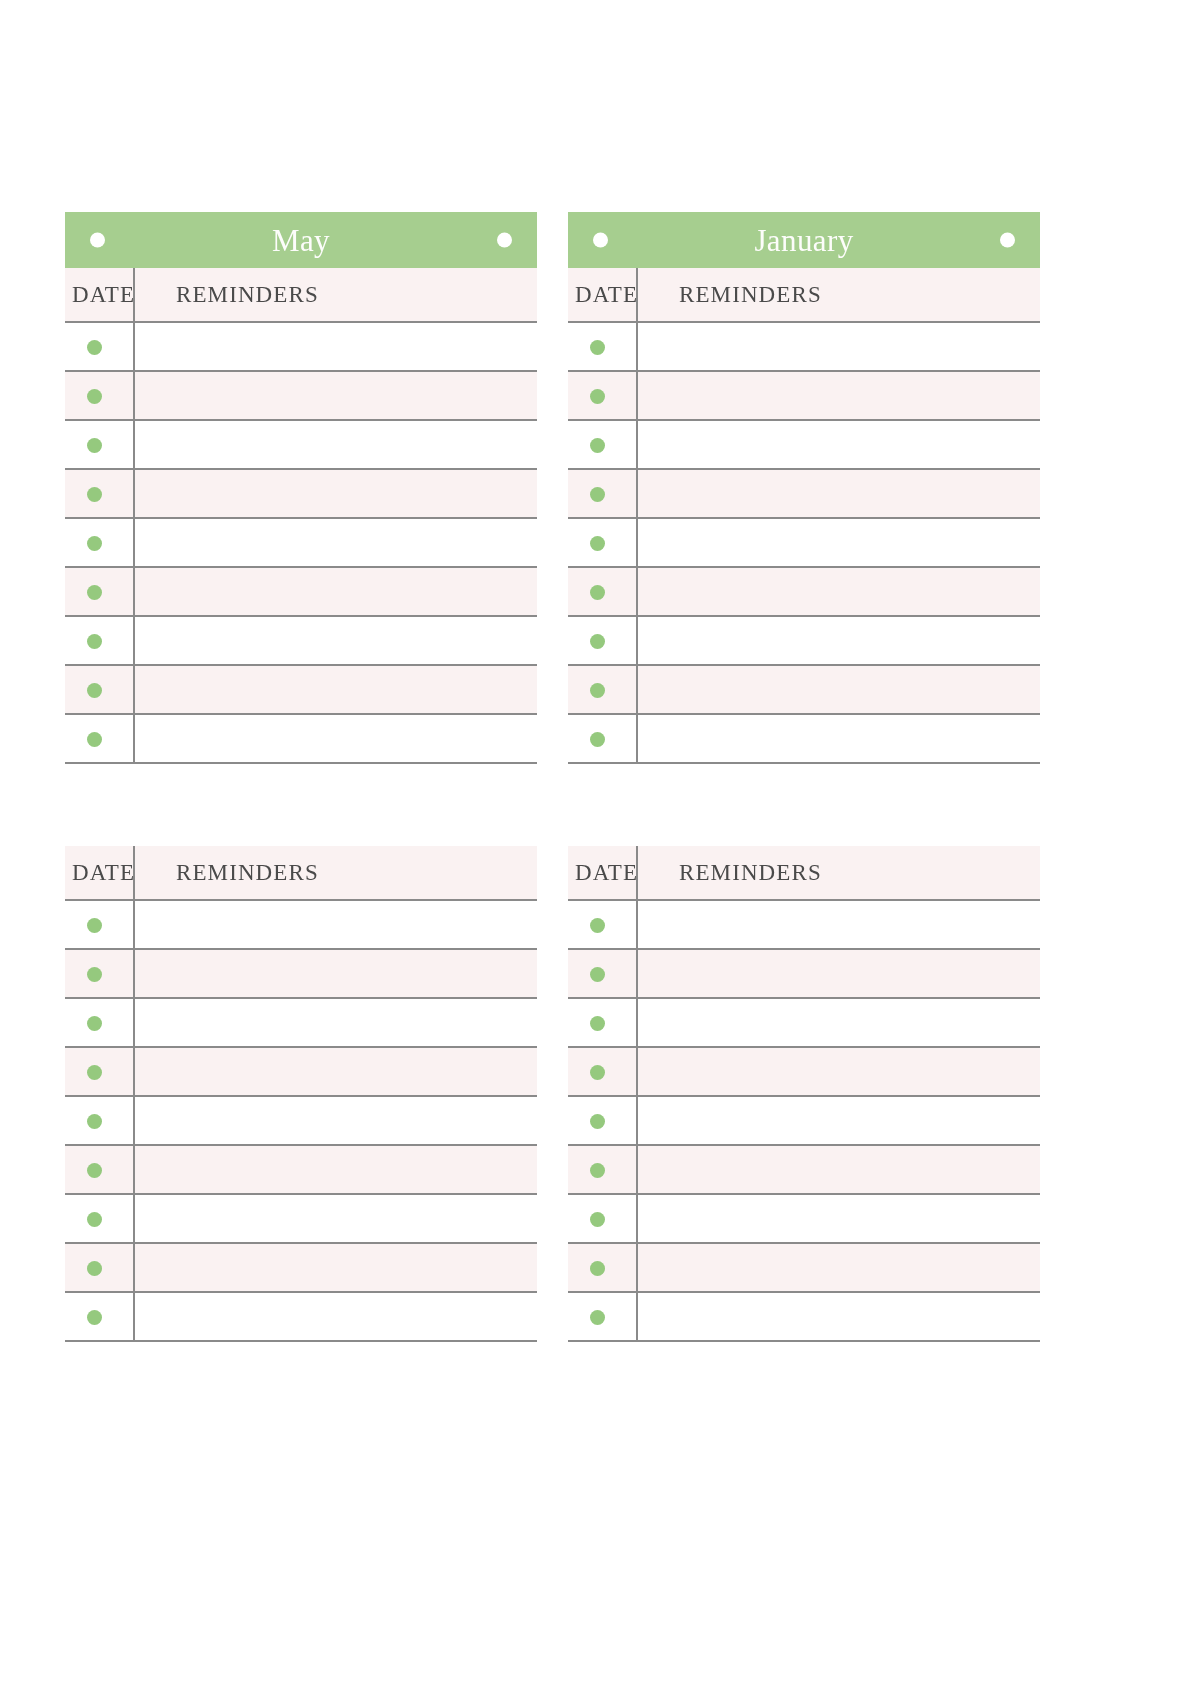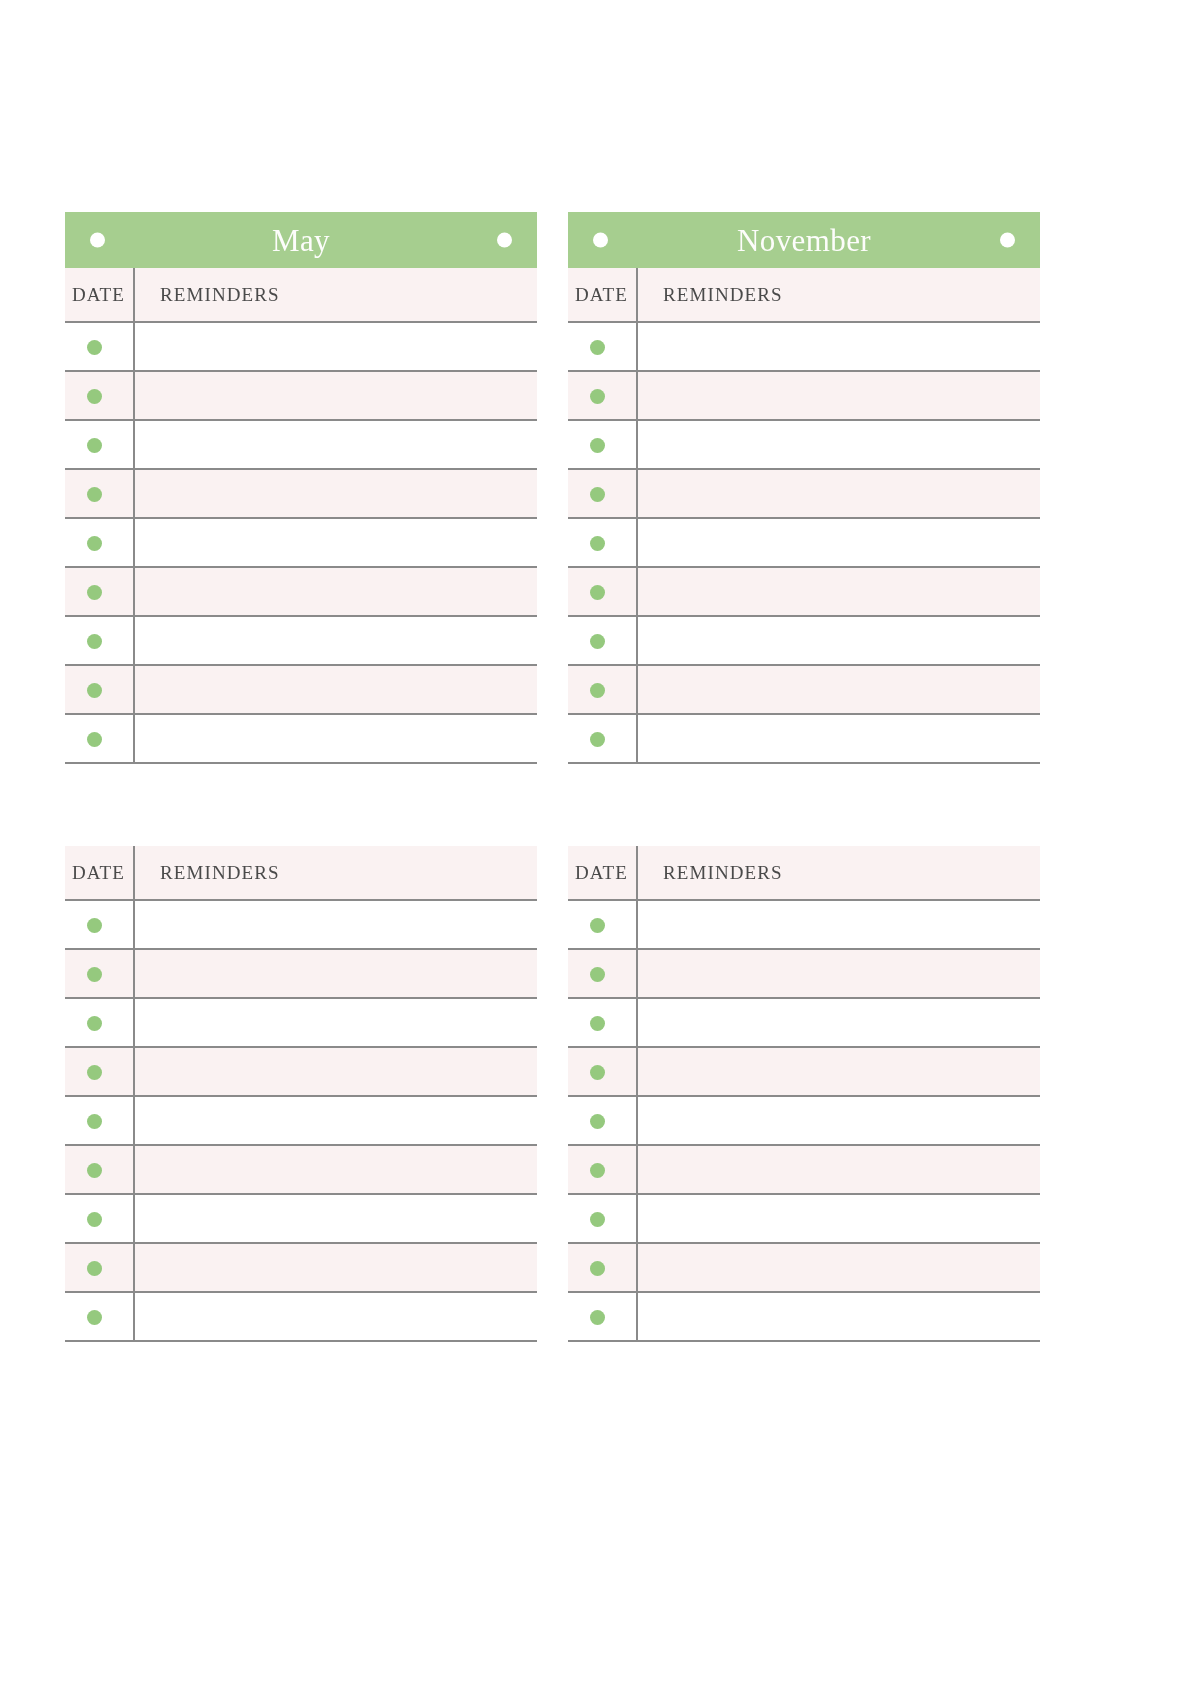--- a/index.html
+++ b/index.html
@@ -81,25 +81,25 @@
     background: #faf2f2;
     height: 53px;
     border-bottom: 2px solid #8a8a8a;
     text-align: left;
   }
   .hdr-row th.h-date {
     border-right: 2px solid #8a8a8a;
     padding-left: 7px;
   }
   .hdr-row th.h-rem {
-    padding-left: 25px;
+    padding-left: 41px;
     margin-top: 12px;
   }
   .hdr-label {
-    font-size: 19px;
+    font-size: 23px;
     color: #4a4a4a;
     letter-spacing: 1.1px;
     font-family: "Liberation Serif", "DejaVu Serif", serif;
     font-weight: 400;
   }
 
   .data-row td {
     height: 47px;
     border-bottom: 2px solid #8a8a8a;
   }
@@ -182,21 +182,21 @@
             <tr class="data-row plain">
               <td class="d-date"><span class="dot"></span><span></span></td>
               <td class="rem-cell"><span></span></td>
             </tr>
           </tbody>
         </table>
       </div>
       <div class="month-card">
         <div class="month-header">
           <span class="hole left"></span>
-          <span class="month-title">November</span>
+          <span class="month-title">January</span>
           <span class="hole right"></span>
         </div>
         <table class="month-table">
           <colgroup>
             <col class="c-date">
             <col class="c-rem">
           </colgroup>
           <thead>
             <tr class="hdr-row">
               <th class="h-date"><span class="hdr-label">DATE</span></th>

